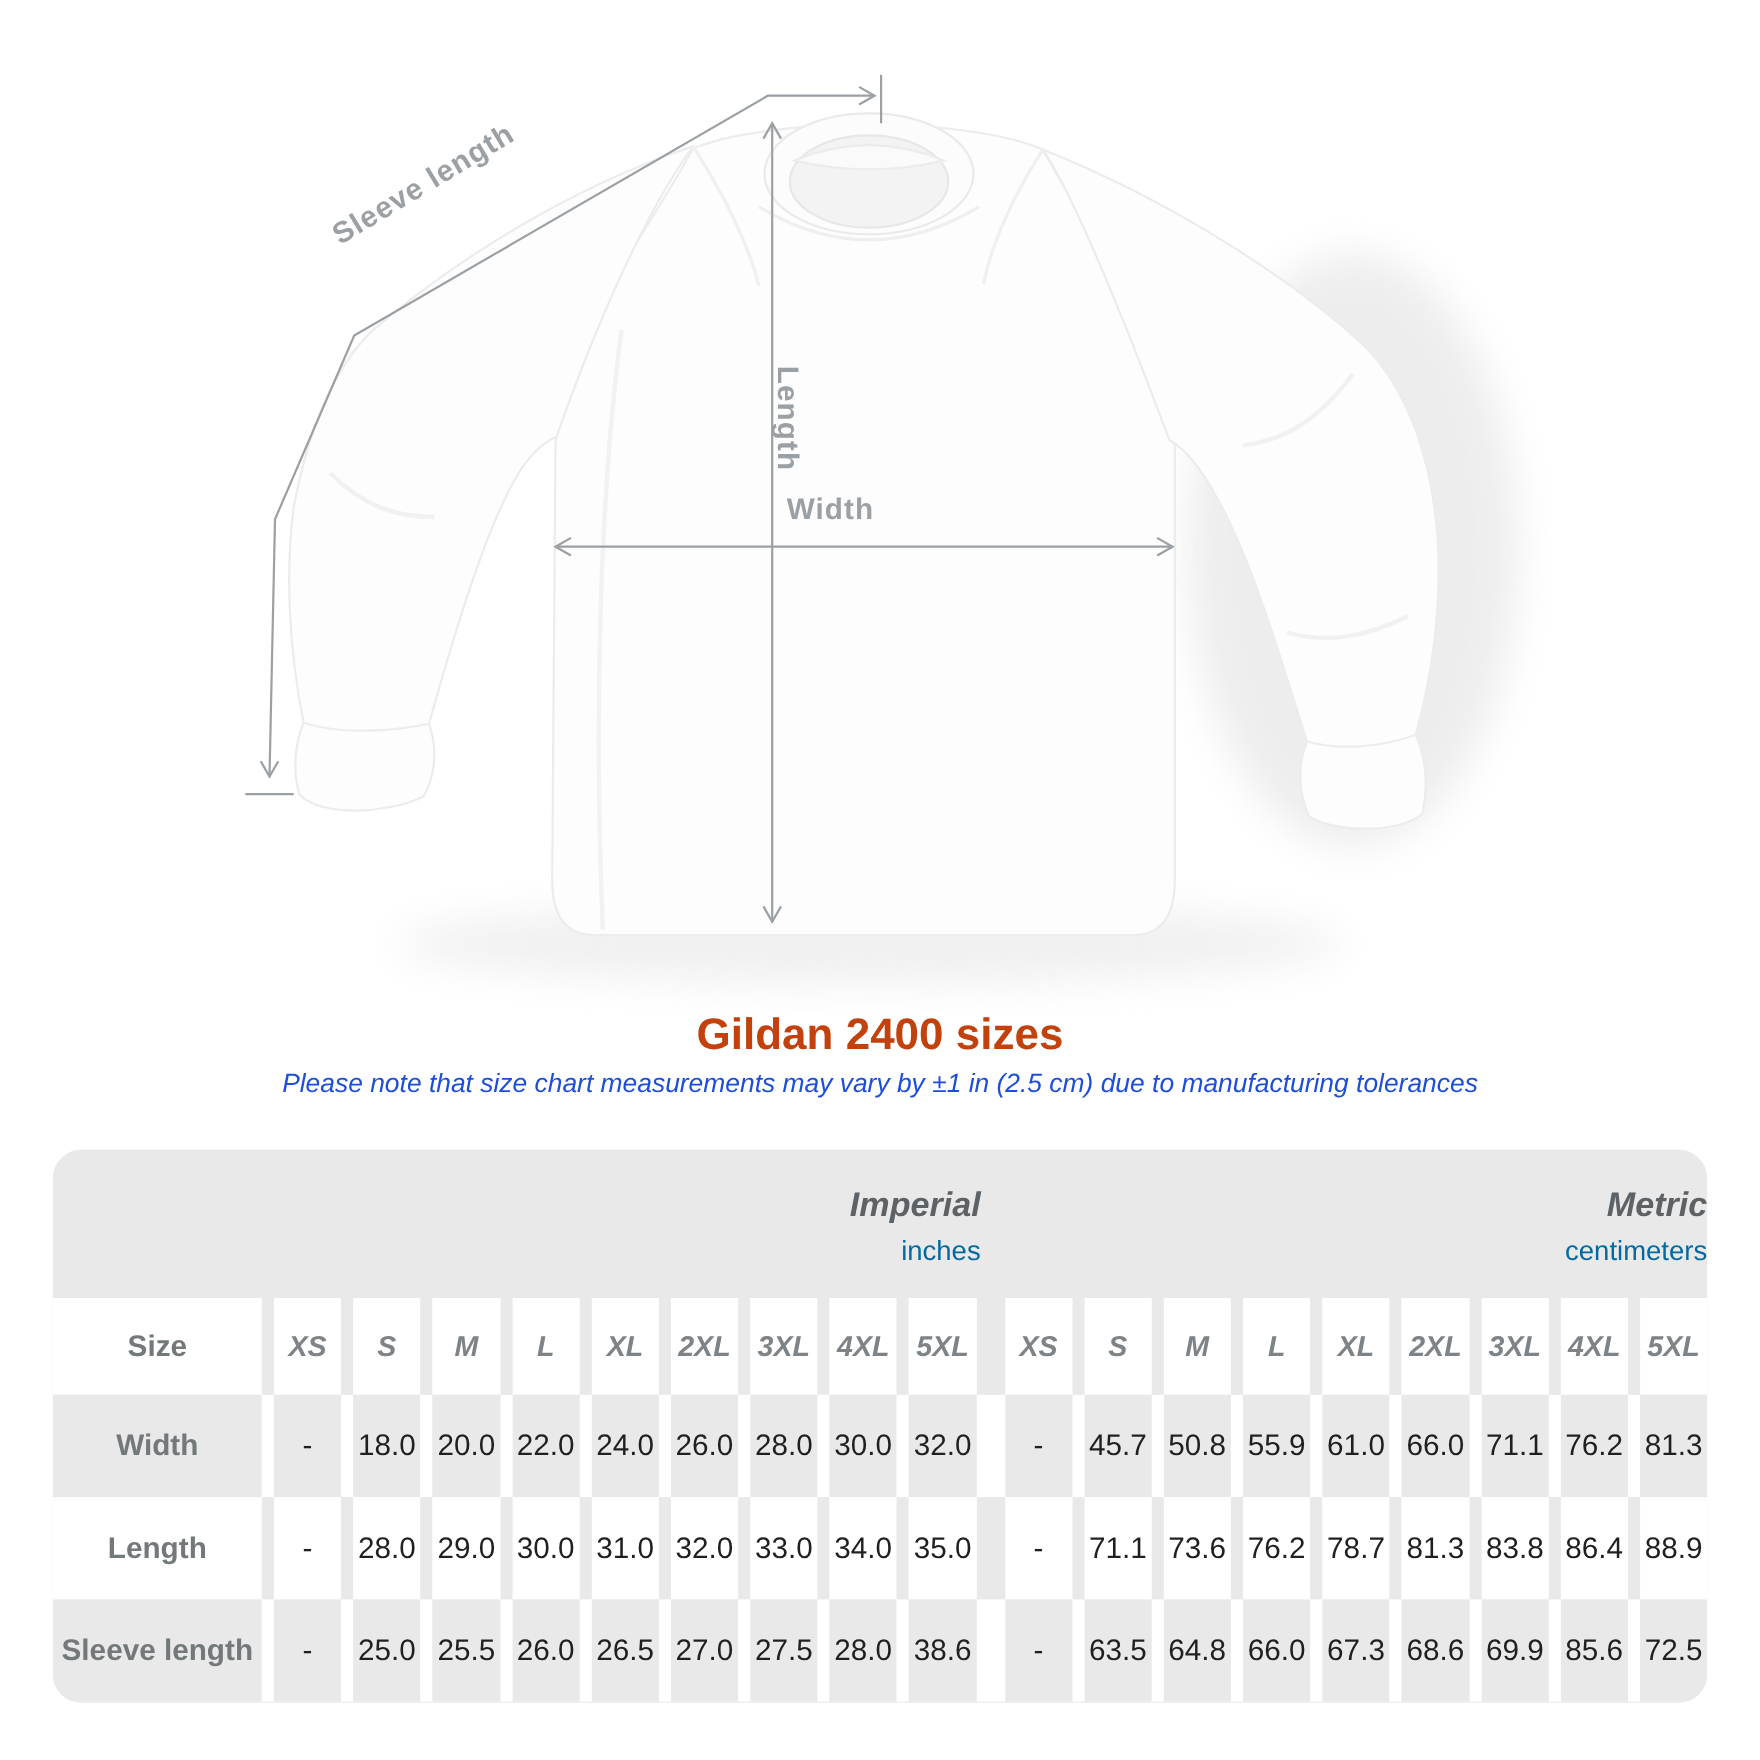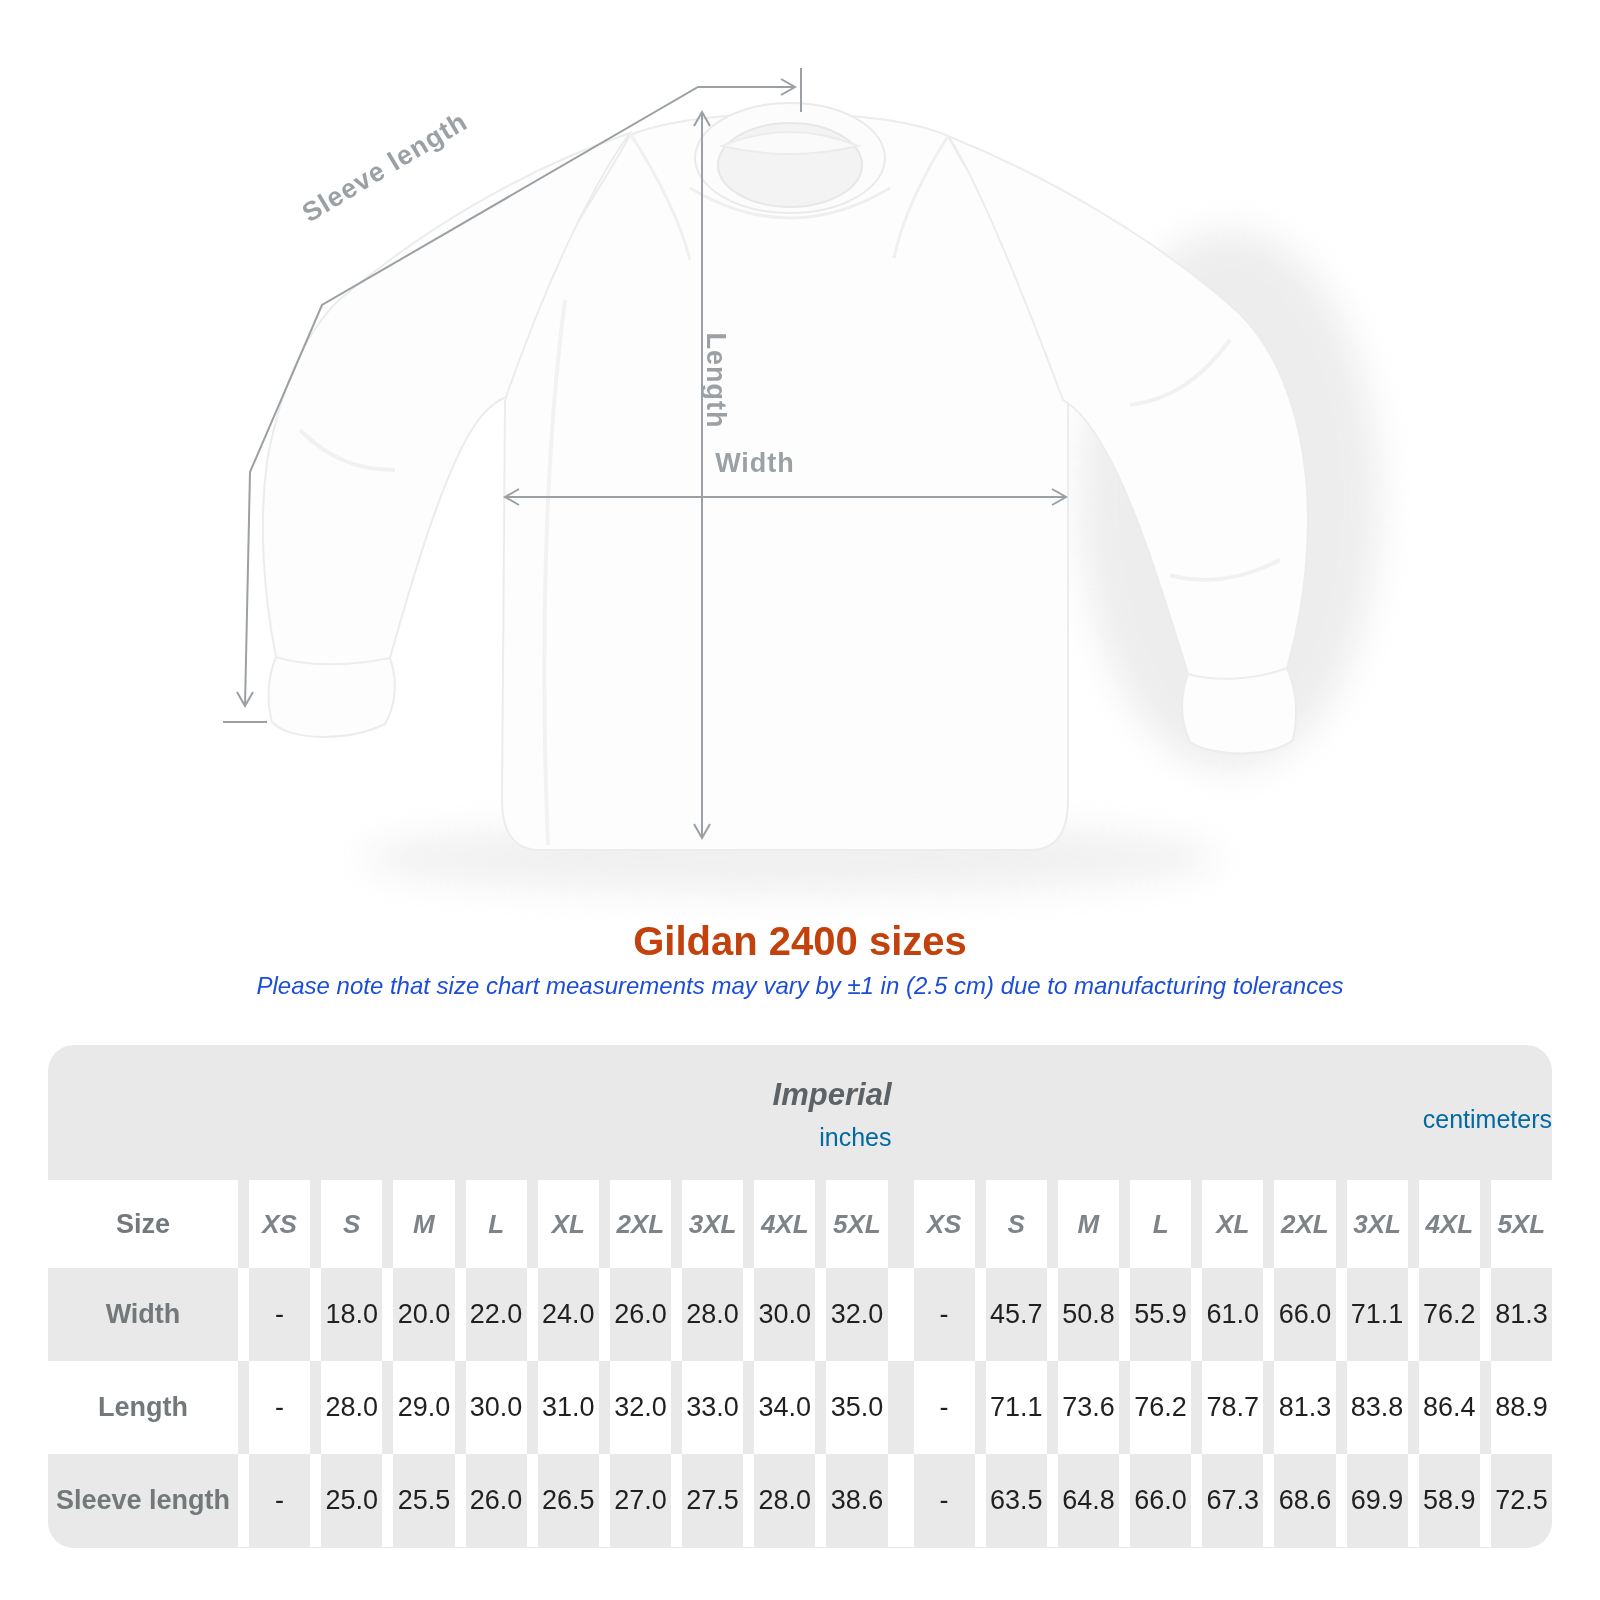--- a/index.html
+++ b/index.html
@@ -118,20 +118,21 @@
 
 <div class="size-table">
   <div class="unit-band">
     <div class="mid"></div>
     <div class="unit-group">
       <div class="unit-title">Imperial</div>
       <div class="unit-sub">inches</div>
     </div>
     <div class="mid"></div>
     <div class="unit-group">
+      <div class="unit-title">Metric</div>
       <div class="unit-sub">centimeters</div>
     </div>
   </div>
   <div class="trow header cells-white" id="sizeHeaderRow">
       <div class="c rowlabel">Size</div>
       <div class="c sizehead">XS</div>
       <div class="c sizehead">S</div>
       <div class="c sizehead">M</div>
       <div class="c sizehead">L</div>
       <div class="c sizehead">XL</div>
@@ -207,17 +208,17 @@
         <div class="c val">28.0</div>
         <div class="c val">38.6</div>
         <div class="mid"></div>
         <div class="c val">-</div>
         <div class="c val">63.5</div>
         <div class="c val">64.8</div>
         <div class="c val">66.0</div>
         <div class="c val">67.3</div>
         <div class="c val">68.6</div>
         <div class="c val">69.9</div>
-        <div class="c val">58.9</div>
+        <div class="c val">85.6</div>
         <div class="c val">72.5</div>
       </div>
     </div>
 </div>
 
 </body></html>

